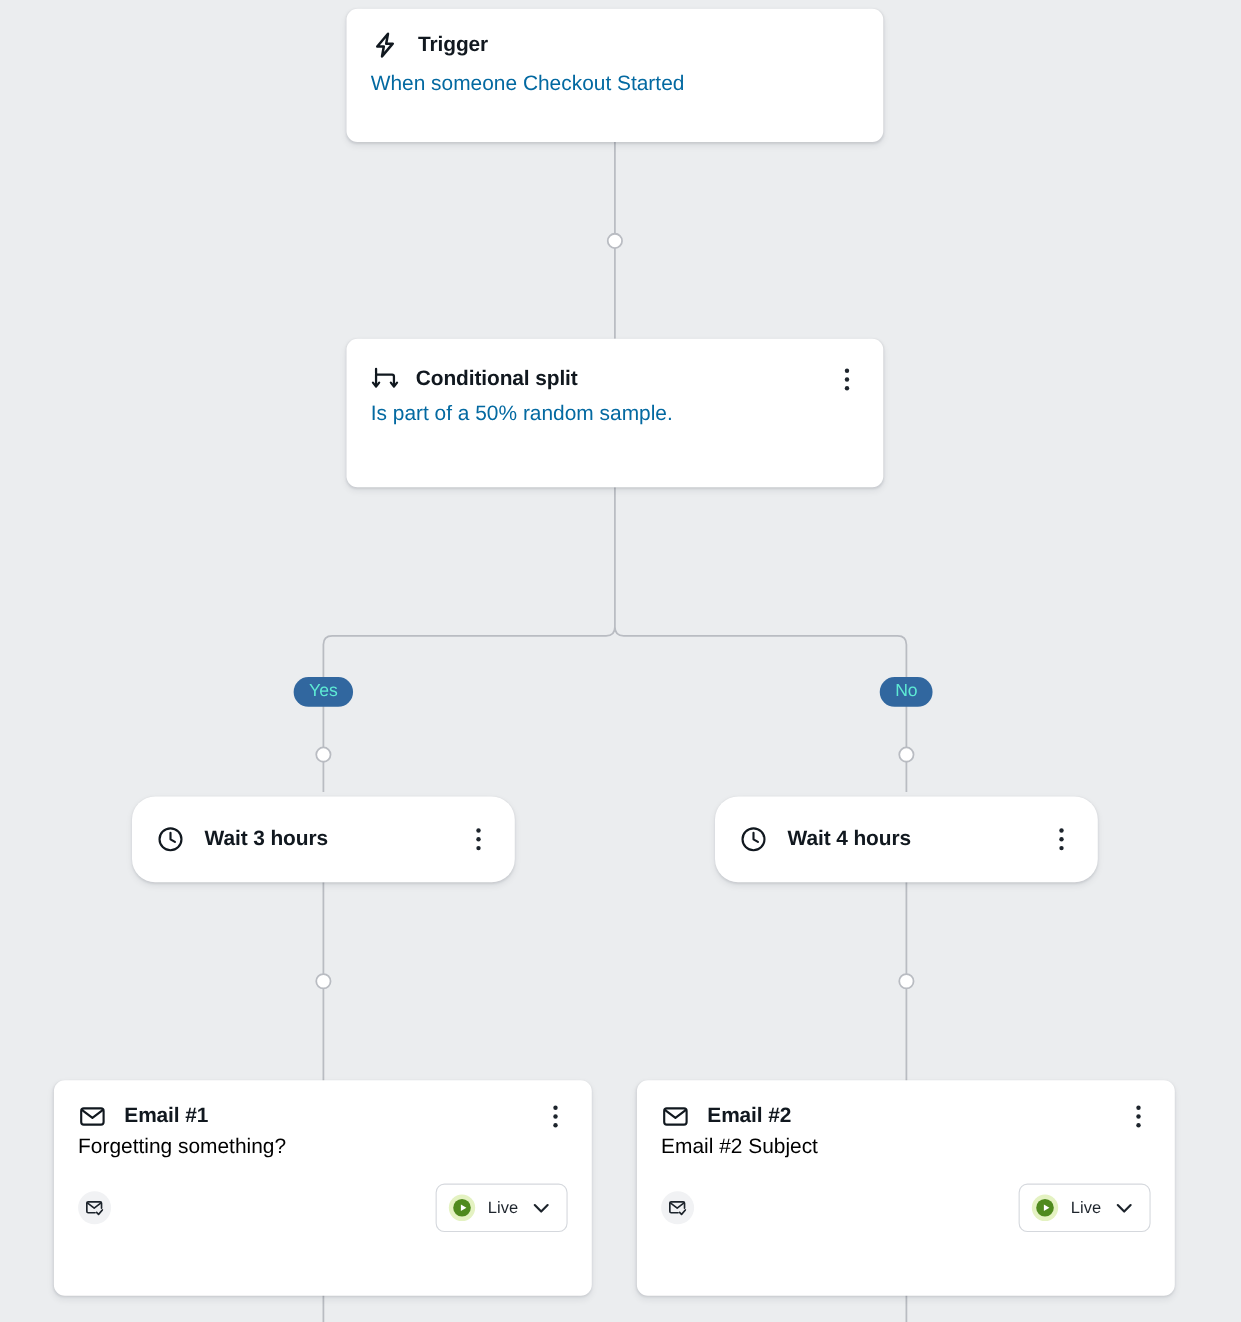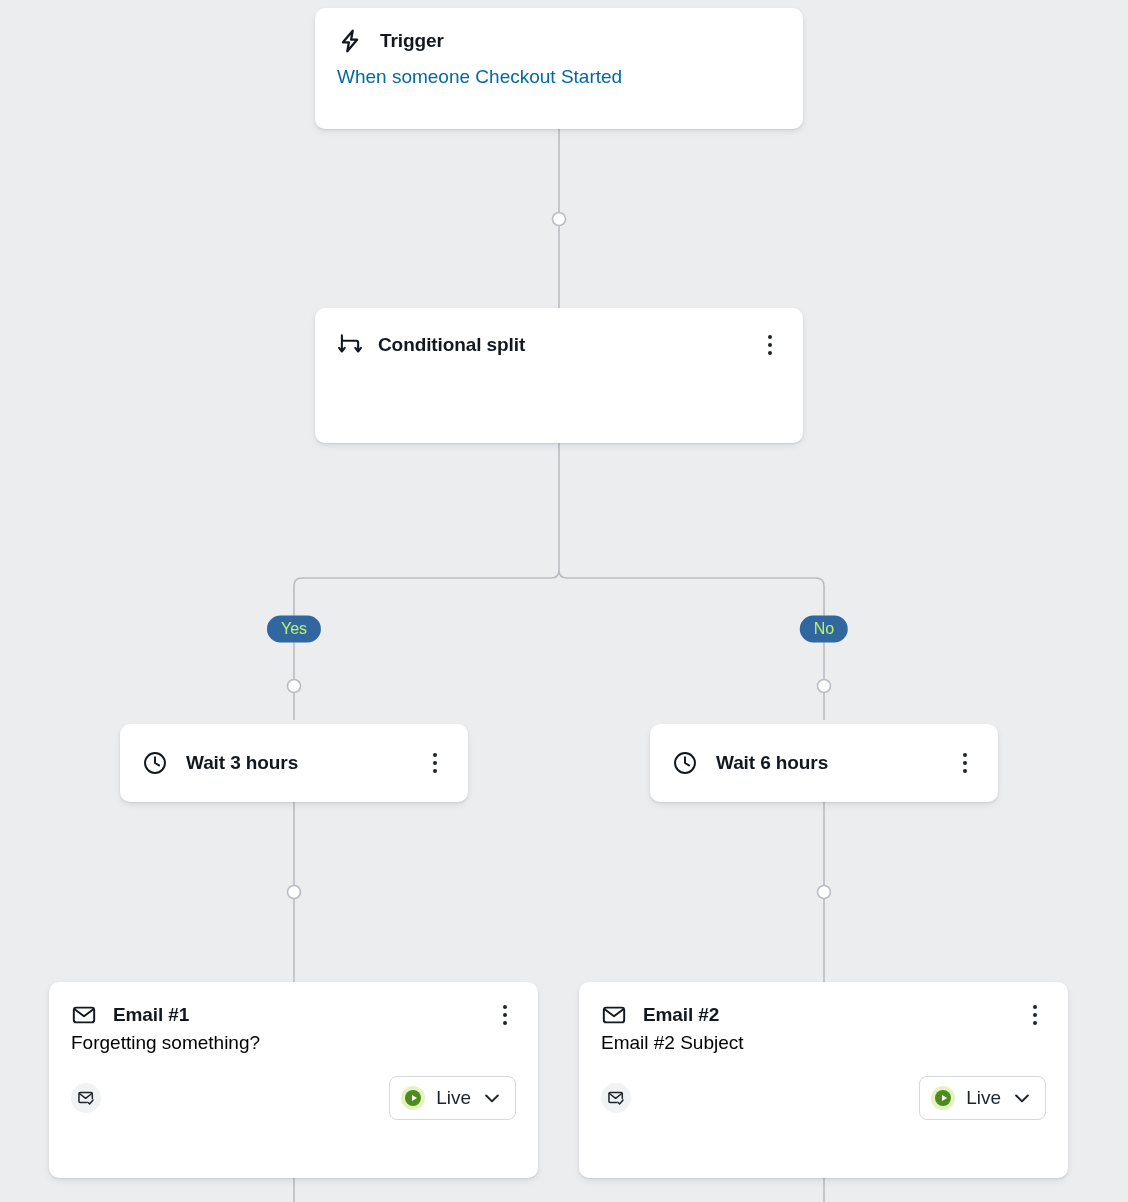--- a/index.html
+++ b/index.html
@@ -47,21 +47,21 @@
   #trigger-card { left: 315px; top: 8px; width: 488px; height: 121px; padding: 20px 22px 0 22px; }
   #trigger-card .card-head { margin-bottom: 12px; }
   #trigger-card .card-title { margin-left: 17px; }
 
   
   #split-card { left: 315px; top: 308px; width: 488px; height: 135px; padding: 24px 22px 0 22px; }
   #split-card .card-head { margin-bottom: 8px; text-align: right; }
   #split-card .card-title { margin-left: 15px; }
 
   
-  .wait-card { width: 348px; height: 78px; padding: 0 22px; display: flex; align-items: center; }
+  .wait-card { width: 348px; height: 78px; padding: 0 22px; display: flex; align-items: center; border-radius: 21px; }
   .wait-card .card-title { margin-left: 18px; }
   #wait-left  { left: 120px; top: 724px; }
   #wait-right { left: 650px; top: 724px; }
   .wait-inner { position: relative; width: 100%; display: flex; align-items: center; }
 
   
   .email-card { width: 489px; height: 196px; padding: 20px 22px 0 22px; }
   #email-1 { left: 49px;  top: 982px; }
   #email-2 { left: 579px; top: 982px; }
   .email-card .card-head { margin-bottom: 4px; }
@@ -90,28 +90,28 @@
     background: #4f8a1e;
     display: flex; align-items: center; justify-content: center;
   }
   .status-pill .dot:after {
     content: ""; display: block;
     border-left: 5.5px solid #fff;
     border-top: 3.6px solid transparent;
     border-bottom: 3.6px solid transparent;
     margin-left: 2px;
   }
-  .status-label { font-size: 19px; color: #1d242c; }
+  .status-label { font-size: 15px; color: #1d242c; }
   .chev { width: 20px; height: 20px; flex: none; }
 
   
   .branch-badge {
     position: absolute;
     background: #31679f;
-    color: #bef264;
+    color: #5eead4;
     font-size: 16px;
     border-radius: 999px;
     padding: 5px 14px 6px 14px;
     line-height: 1;
     transform: translate(-50%, -50%);
     cursor: pointer;
     white-space: nowrap;
   }
   #badge-yes { left: 294px; top: 629px; }
   #badge-no  { left: 824px; top: 629px; }
@@ -167,20 +167,21 @@
           <path d="M16.9 14.6 L19.5 18 L22.1 14.6"></path>
         </svg>
       </span>
       <span class="card-title">Conditional split</span>
       <span class="kebab">
         <i></i>
           <i></i>
           <i></i>
       </span>
     </div>
+    <div class="card-body">Is part of a 50% random sample.</div>
   </div>
 
   <div class="card wait-card" id="wait-left">
     <div class="wait-inner">
       <span class="icon">
         <svg width="26" height="26" viewBox="0 0 24 24" fill="none" stroke="#11181f" stroke-width="1.8" stroke-linecap="round" stroke-linejoin="round">
           <circle cx="12" cy="12" r="9.2"></circle>
           <path d="M12 6.6 V12 L15.7 14.2"></path>
         </svg>
       </span>
@@ -194,21 +195,21 @@
   </div>
 
   <div class="card wait-card" id="wait-right">
     <div class="wait-inner">
       <span class="icon">
         <svg width="26" height="26" viewBox="0 0 24 24" fill="none" stroke="#11181f" stroke-width="1.8" stroke-linecap="round" stroke-linejoin="round">
           <circle cx="12" cy="12" r="9.2"></circle>
           <path d="M12 6.6 V12 L15.7 14.2"></path>
         </svg>
       </span>
-      <span class="card-title">Wait 6 hours</span>
+      <span class="card-title">Wait 4 hours</span>
       <span class="kebab">
         <i></i>
           <i></i>
           <i></i>
       </span>
     </div>
   </div>
 
   <div class="card email-card" id="email-1">
     <div class="card-head">

